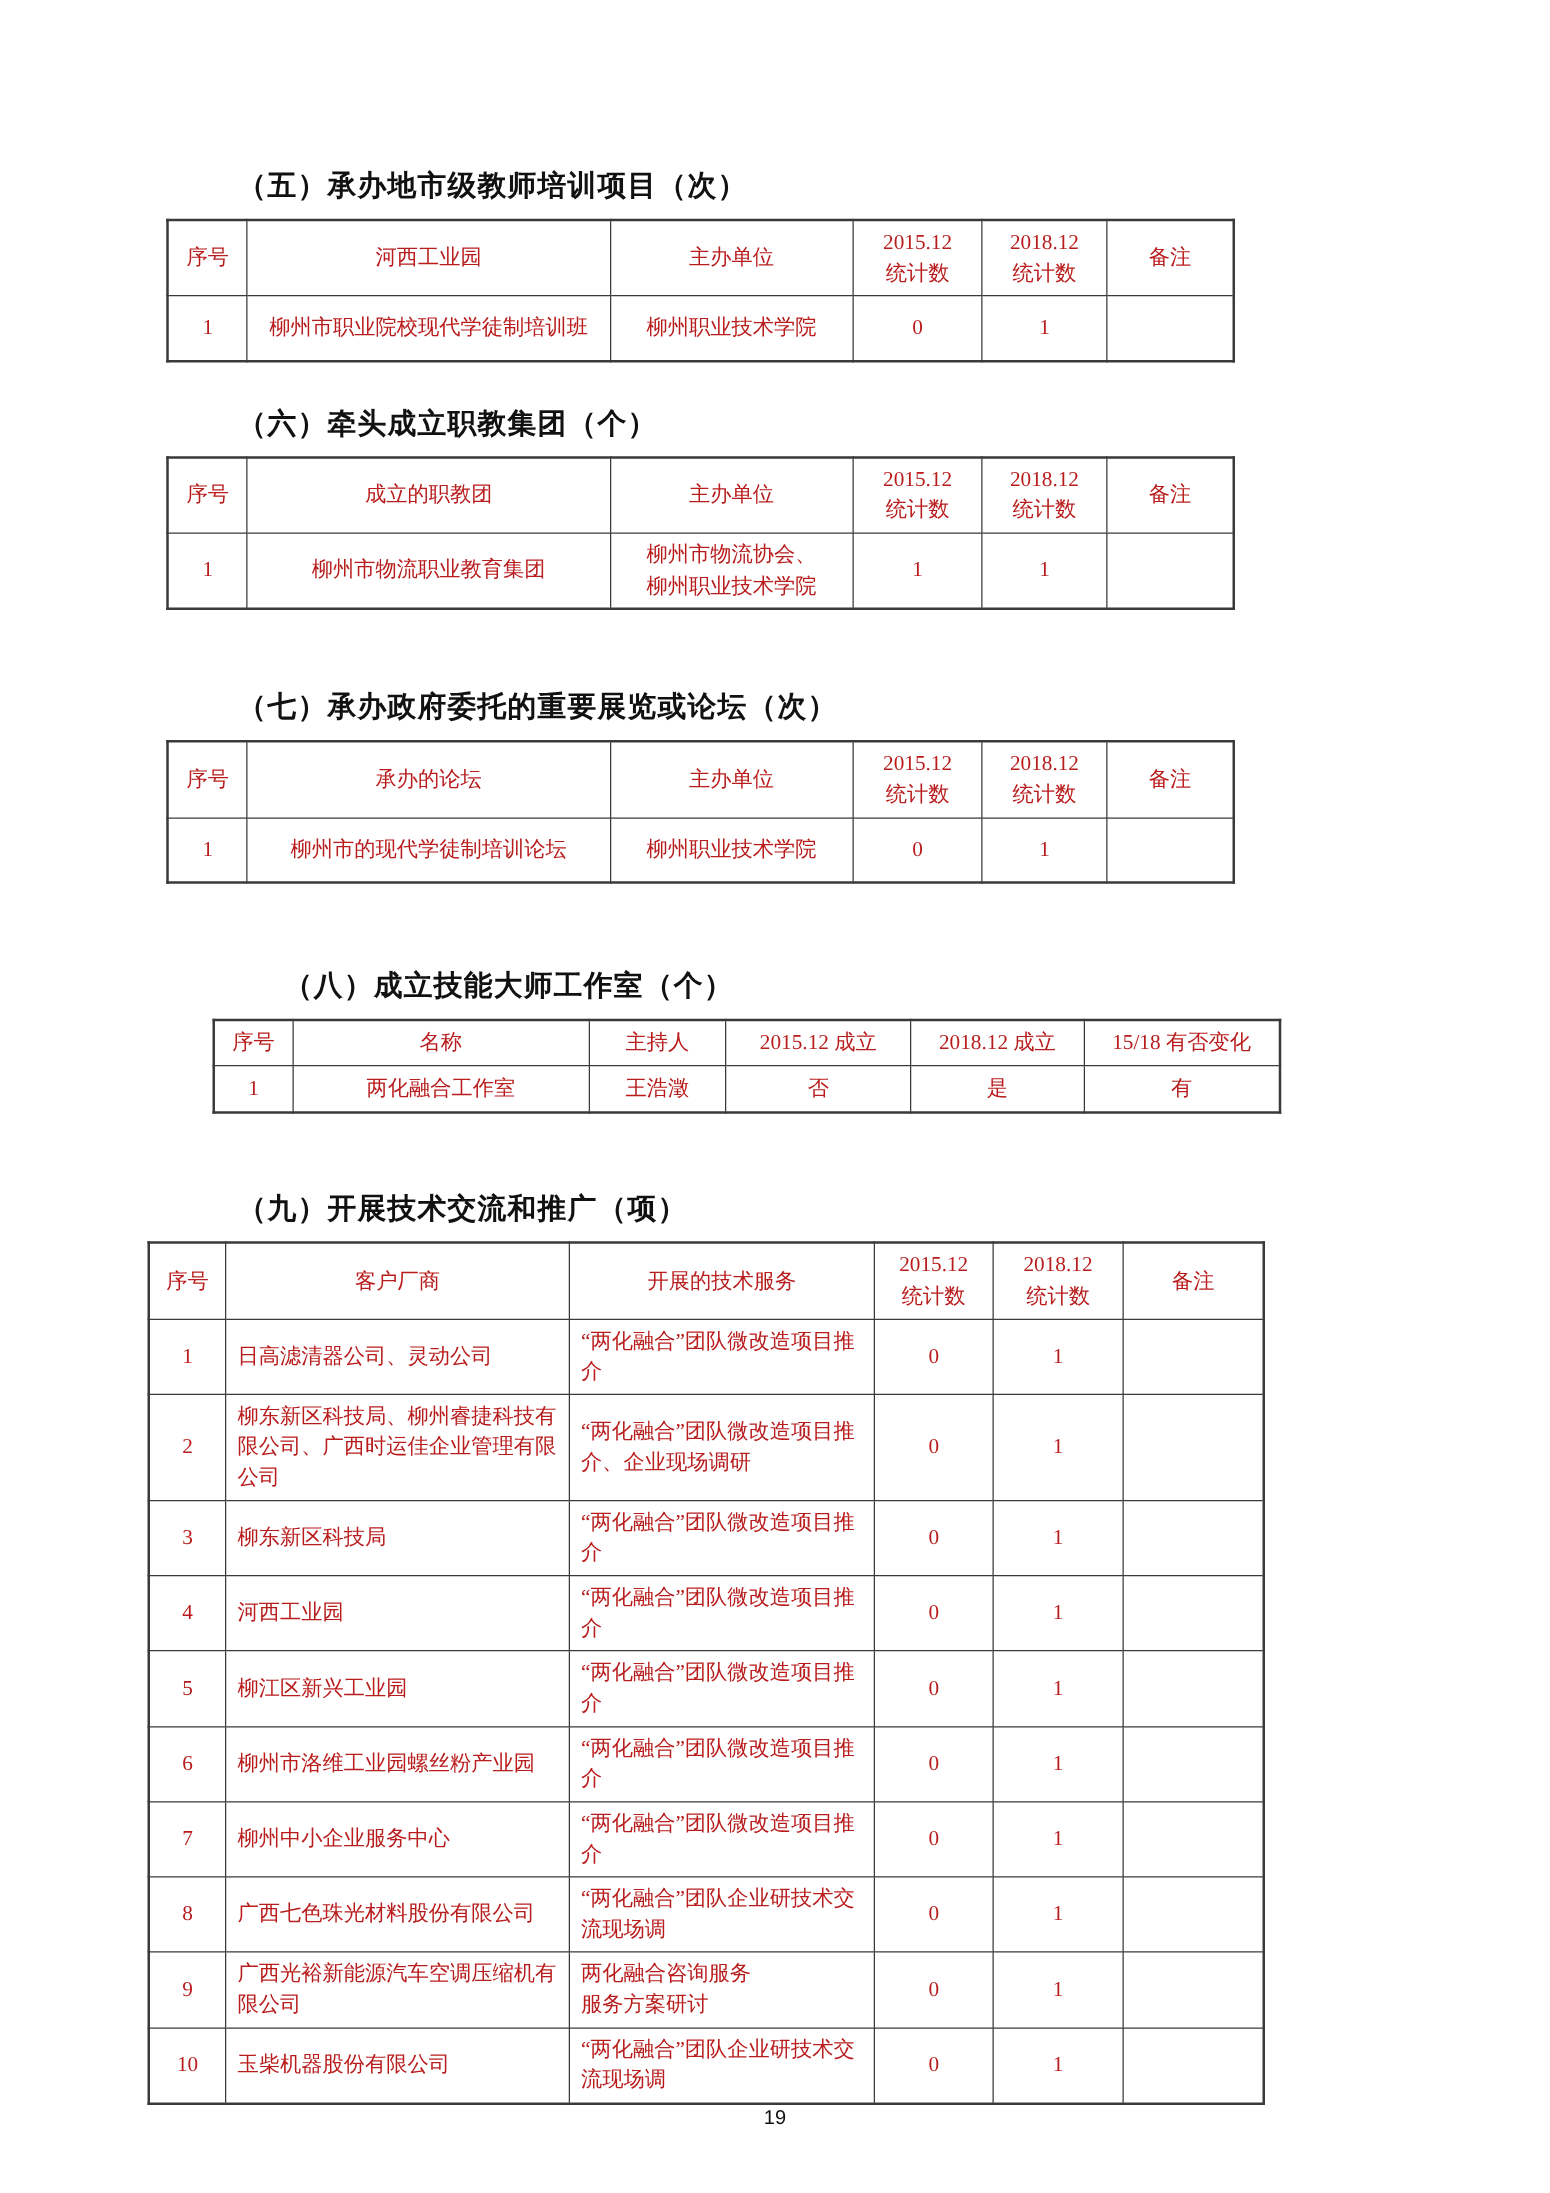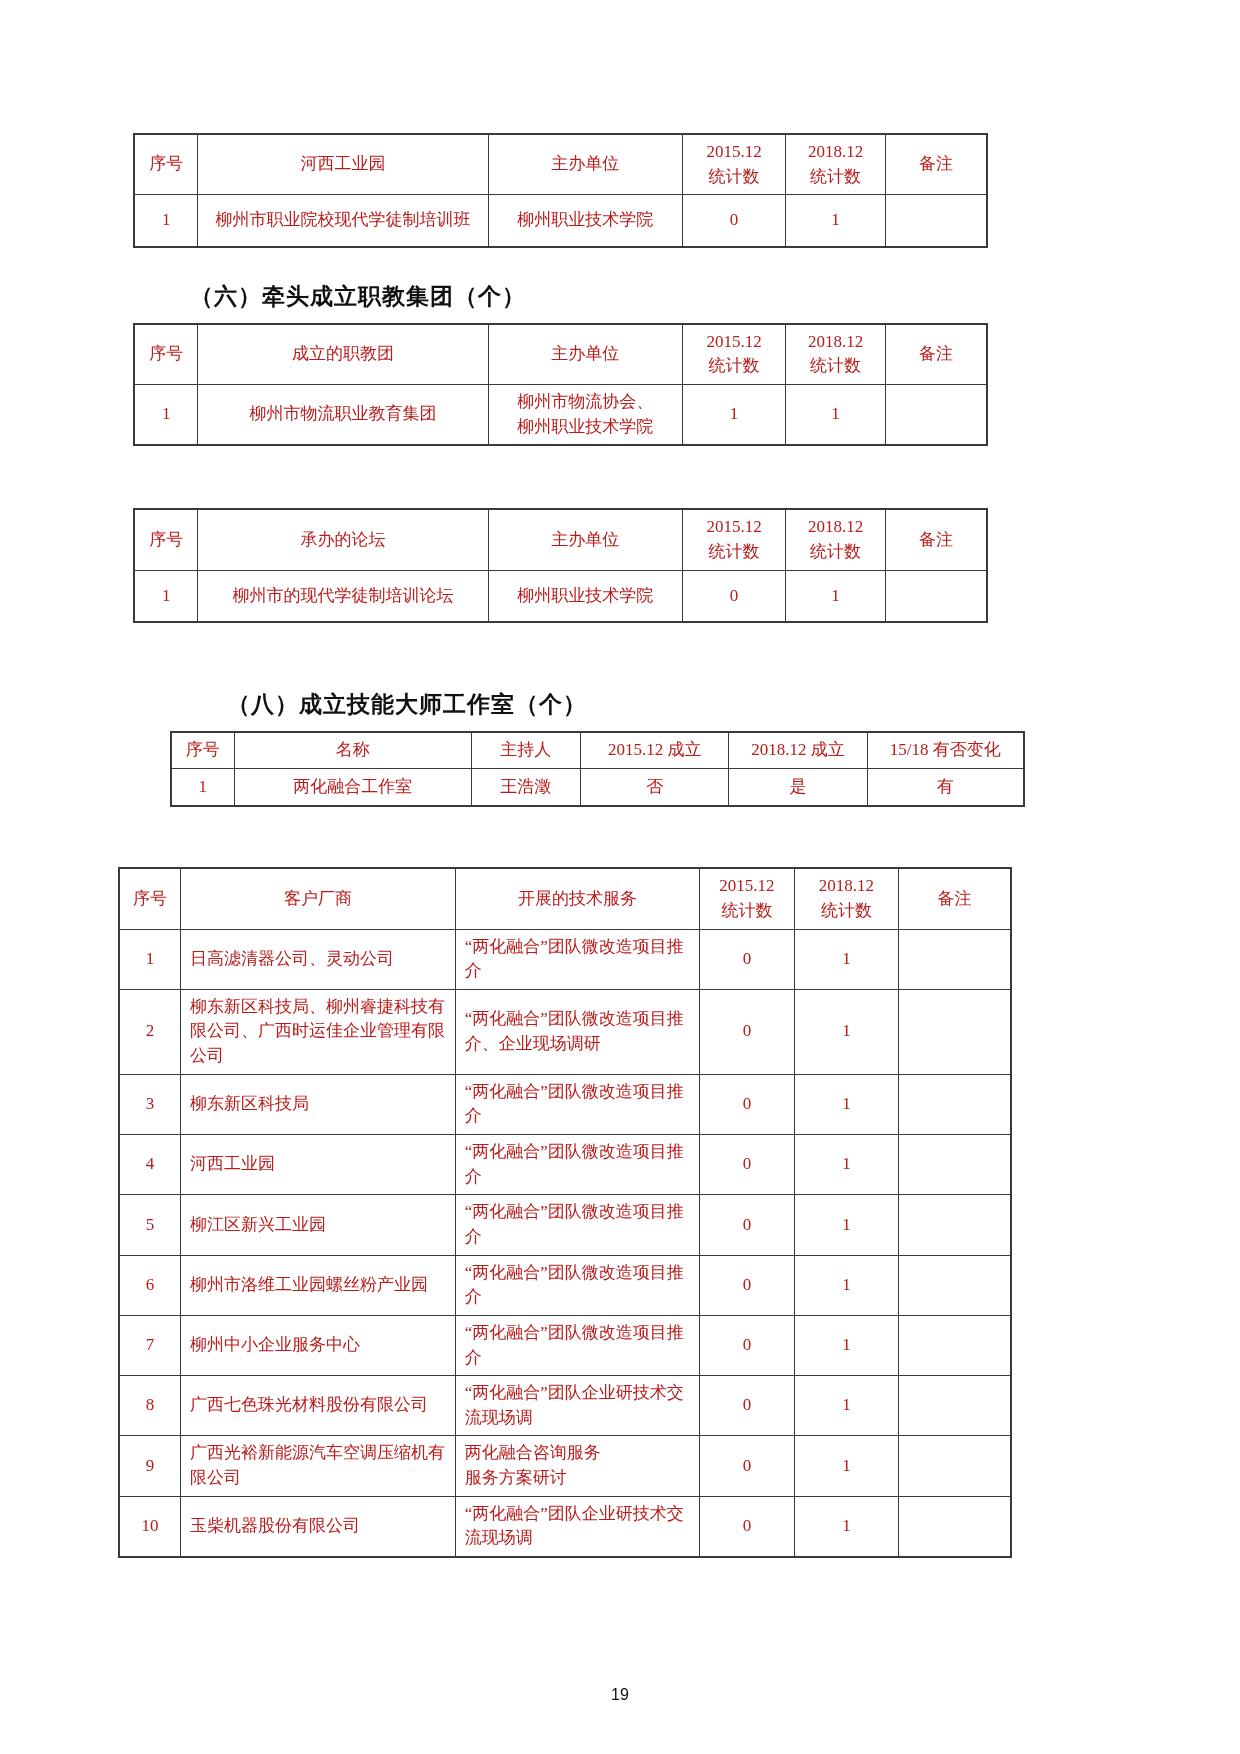--- a/index.html
+++ b/index.html
@@ -73,20 +73,21 @@
     font-size: 16px;
     color: #111;
   }
 </style>
 </head>
 <body>
 
 <div class="page">
 
   <section>
+    <h2 class="section-title">（五）承办地市级教师培训项目（次）</h2>
     <table class="t-a">
       <colgroup>
         <col style="width:7.5%">
           <col style="width:34%">
           <col style="width:22.8%">
         <col style="width:12.1%">
           <col style="width:11.7%">
           <col style="width:11.9%">
       </colgroup>
       <thead>
@@ -145,20 +146,21 @@
 柳州职业技术学院</td>
           <td>1</td>
           <td>1</td>
           <td></td>
         </tr>
       </tbody>
     </table>
   </section>
 
   <section class="sec-gap-b">
+    <h2 class="section-title">（七）承办政府委托的重要展览或论坛（次）</h2>
     <table class="t-a">
       <colgroup>
         <col style="width:7.5%">
           <col style="width:34%">
           <col style="width:22.8%">
         <col style="width:12.1%">
           <col style="width:11.7%">
           <col style="width:11.9%">
       </colgroup>
       <thead>
@@ -214,20 +216,21 @@
           <td>王浩澂</td>
           <td>否</td>
           <td>是</td>
           <td>有</td>
         </tr>
       </tbody>
     </table>
   </section>
 
   <section class="sec-gap-d">
+    <h2 class="section-title">（九）开展技术交流和推广（项）</h2>
     <table class="t-c">
       <colgroup>
         <col style="width:6.9%">
           <col style="width:30.8%">
           <col style="width:27.4%">
         <col style="width:10.6%">
           <col style="width:11.7%">
           <col style="width:12.6%">
       </colgroup>
       <thead>

